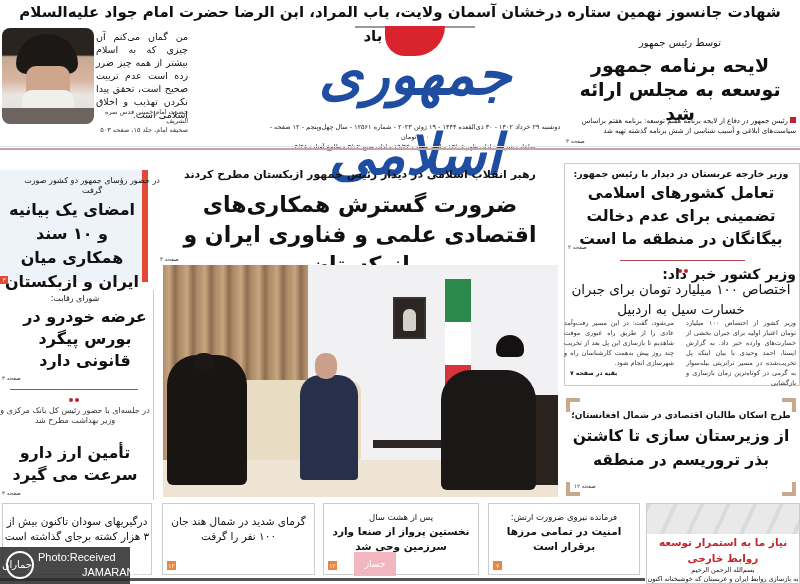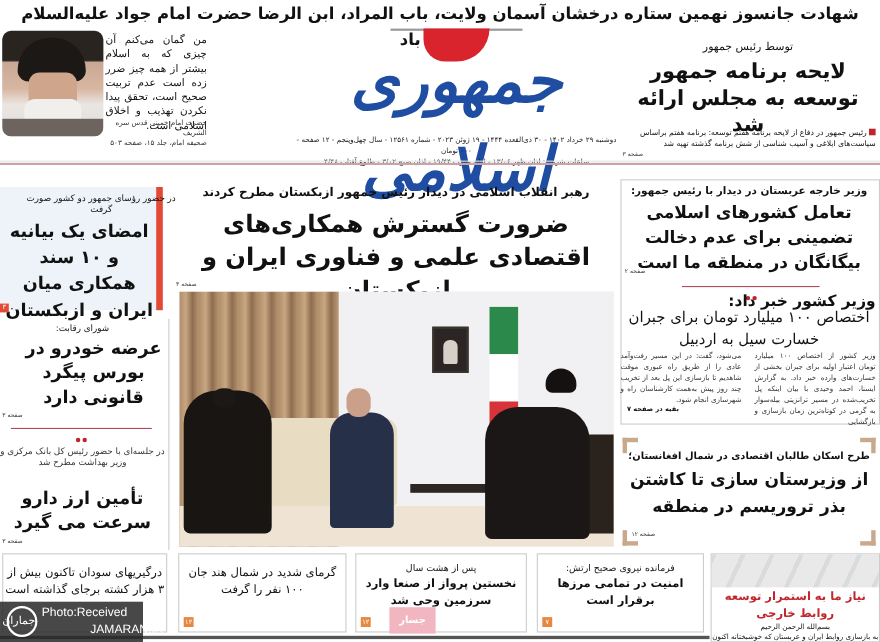--- a/index.html
+++ b/index.html
@@ -88,21 +88,21 @@
 
   .bottom-box { top: 503px; height: 72px; border: 1px solid #ccc; background:#fff; }
   .bottom-box .k { position:absolute; left:0; top:8px; width:100%; font-size:8.5px; text-align:center; }
   .bottom-box .h { position:absolute; left:0; top:20px; width:100%; font-size:10.5px; font-weight:bold; text-align:center; line-height:15px; }
   .bottom-box .badge { position:absolute; left:4px; bottom:4px; width:9px; height:9px; background:#e8873f; color:#fff; font-size:6px; text-align:center; line-height:9px; }
   .bb1 { left: 2px; width: 150px; }
   .bb2 { left: 162px; width: 153px; }
   .bb3 { left: 323px; width: 156px; }
   .bb4 { left: 488px; width: 152px; }
   .bottom-box.plain .h { top: 10px; font-weight: normal; line-height: 15px; }
-  .bb3 .tag { position:absolute; left:30px; top:48px; width:42px; height:24px; background:#f1b6bf; color:#fff; font-size:9px; font-weight:bold; text-align:center; line-height:24px; }
+  .bb3 .tag { position:absolute; left:30px; top:48px; width:42px; height:24px; background:#f1b6bf; color:#fff; font-size:9px; font-weight:normal; text-align:center; line-height:24px; }
   .bottom-rule { left: 0; top: 578px; width: 645px; height: 3px; background: #555; }
 
   .editorial { left: 646px; top: 503px; width: 154px; height: 81px; border:1px solid #ccc; }
   .editorial .pattern { height: 30px; background: repeating-linear-gradient(115deg,#dadbdc 0 4px,#e9e9ea 4px 24px); }
   .editorial .eh { font-size: 10.5px; font-weight: bold; color: #c1272d; text-align: center; line-height: 16px; }
   .editorial .bis { font-size: 6.5px; text-align: center; line-height: 9px; }
   .editorial .body { font-size: 6.5px; text-align: center; line-height: 9px; }
 
   .watermark { left: 0; top: 547px; width: 130px; height: 37px; background: rgba(40,40,40,0.85); color:#fff; }
   .watermark .logo { position:absolute; left:6px; top:4px; width:28px; height:28px; border-radius:50%; border:2px solid #fff; font-size:10px; text-align:center; line-height:24px; }
@@ -217,21 +217,21 @@
   <div class="h">گرمای شدید در شمال هند جان ۱۰۰ نفر را گرفت</div>
   <div class="badge">۱۲</div>
 </div>
 <div class="abs bottom-box bb3">
   <div class="k">پس از هشت سال</div>
   <div class="h">نخستین پرواز از صنعا وارد سرزمین وحی شد</div>
   <div class="tag">جسار</div>
   <div class="badge">۱۲</div>
 </div>
 <div class="abs bottom-box bb4">
-  <div class="k">فرمانده نیروی صحیح ارتش:</div>
+  <div class="k">فرمانده نیروی ضرورت ارتش:</div>
   <div class="h">امنیت در تمامی مرزها برقرار است</div>
   <div class="badge">۷</div>
 </div>
 <div class="abs bottom-rule"></div>
 
 <div class="abs editorial">
   <div class="pattern"></div>
   <div class="eh">نیاز ما به استمرار توسعه روابط خارجی</div>
   <div class="bis">بسم‌الله الرحمن الرحیم</div>
   <div class="body">به بازسازی روابط ایران و عربستان که خوشبختانه اکنون به عالی‌ترین مراحل خود</div>

